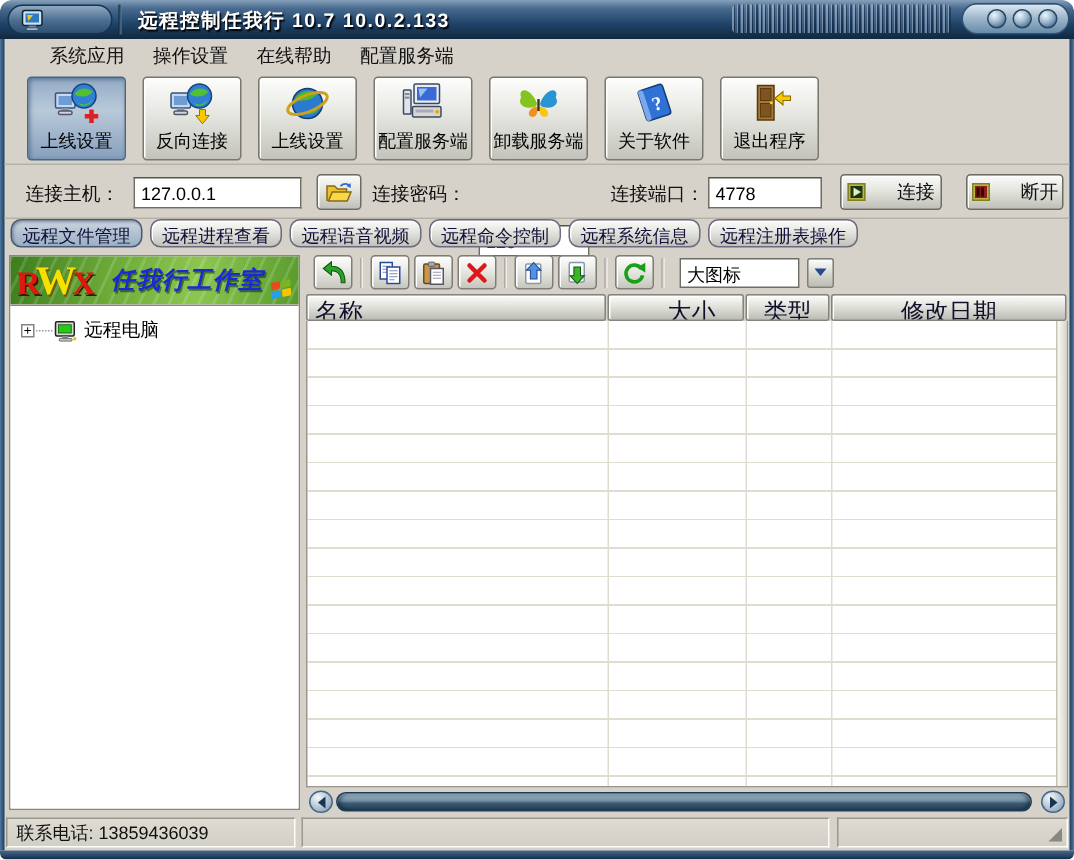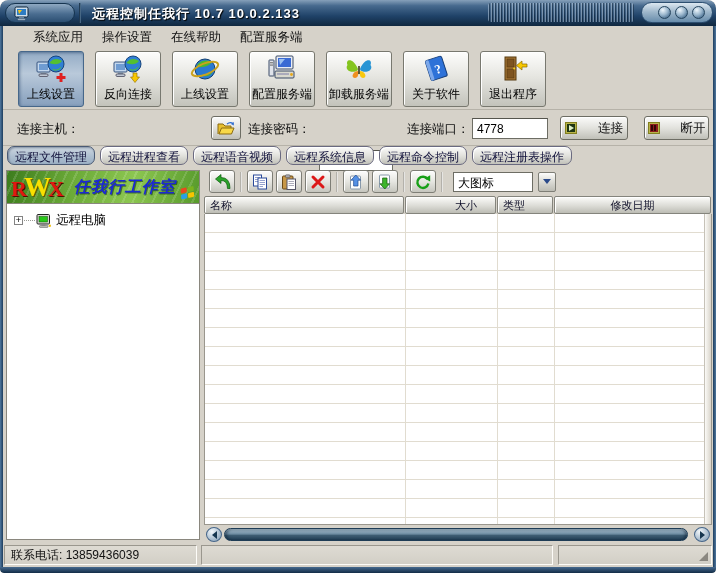--- a/index.html
+++ b/index.html
@@ -116,23 +116,23 @@
     background:linear-gradient(90deg,#9a978e,#fff); }
   .viewbox { width:80px; height:20px; border:1px solid #6d6d64; background:#fff;
     font-size:12px; padding:2px 4px; margin-left:5px; }
   .drop-btn { width:18px; height:20px; margin-left:2px; border:1px solid #7e7e76; border-radius:2px;
     background:linear-gradient(#fdfdfc,#dadad4 50%,#bcbcb4); display:flex; align-items:center; justify-content:center; }
   .drop-tri { width:0; height:0; border-top:5px solid #2a4a8a; border-left:4px solid transparent; border-right:4px solid transparent; }
 
   .fheader { position:absolute; top:29px; left:0; right:0; height:18px; display:flex; }
   .hcell { height:18px; border:1px solid #84847c; border-radius:2px;
     background:linear-gradient(#fcfcfa,#dcdcd6 55%,#bcbcb4); box-shadow:inset 1px 1px 0 #fff;
-    font-size:11px; color:#10102a; padding:1px 5px 0; margin-right:1px; white-space:nowrap; overflow:hidden; }
+    font-size:16px; color:#10102a; padding:1px 5px 0; margin-right:1px; white-space:nowrap; overflow:hidden; }
   .hc-name { width:200px; } .hc-size { width:91px; text-align:right; padding-right:18px; }
-  .hc-type { width:56px; } .hc-date { flex:1; text-align:center; }
+  .hc-type { width:56px; text-align:center; } .hc-date { flex:1; text-align:center; }
 
   .fbody { position:absolute; top:47px; left:0; right:0; bottom:18px; background:#fff;
     border:1px solid #9a978e; border-top:none;
     background-image:repeating-linear-gradient(to bottom,#fff 0 18px,#e1dcd0 18px 19px); }
   .vline { position:absolute; top:0; bottom:0; width:1px; background:#e1dcd0; }
   .vtrack { position:absolute; top:0; bottom:0; right:0; width:7px;
     background:linear-gradient(90deg,#fbfaf7,#d8d4ca); border-left:1px solid #c6c2b8; }
 
   .hscroll { position:absolute; bottom:0; left:1px; right:1px; height:17px;
     display:flex; align-items:center; gap:2px; padding:0 1px; }
@@ -289,20 +289,21 @@
           <circle cx="16.2" cy="14.5" r="1" fill="#f5d510"></circle>
           <polygon points="29,10 24,10 24,7 18.5,11.5 24,16 24,13 29,13" fill="#f8c800" stroke="#8a6a00" stroke-width=".7"></polygon>
         </svg>
       </span>
       <span class="tlabel">退出程序</span>
     </div>
   </div>
 
   <div class="connbar">
     <span class="lbl" style="left:14px">连接主机：</span>
+    <input style="left: 86px; width: 112px;" value="127.0.0.1">
     <div class="mini-btn" style="left:208px; width:30px">
       <svg width="18" height="15" viewBox="0 0 18 15">
         <path d="M1,13 L1,3 L6,3 L8,5 L14,5 L14,7" fill="#e8c030" stroke="#8a6a10"></path>
         <path d="M2,13 L4.5,7 L17,7 L14.5,13 Z" fill="#f8d848" stroke="#8a6a10"></path>
         <path d="M10,3 Q13,0.5 16,2.5" fill="none" stroke="#2a6ad0" stroke-width="1.2"></path>
         <polygon points="16.8,1 16.8,4.4 14,3" fill="#2a6ad0"></polygon>
       </svg>
     </div>
     <span class="lbl" style="left:245px">连接密码：</span>
     <input style="left: 316px; width: 74px; margin-top: 32px;" value="123">
@@ -324,22 +325,22 @@
           </span>
         </span>
       <span>断开</span>
     </div>
   </div>
 
   <div class="tabbar">
     <div class="tab active">远程文件管理</div>
     <div class="tab">远程进程查看</div>
     <div class="tab">远程语音视频</div>
+    <div class="tab">远程命令控制</div>
     <div class="tab">远程系统信息</div>
-    <div class="tab">远程命令控制</div>
     <div class="tab">远程注册表操作</div>
   </div>
 
   <div class="main">
 
     <div class="sidebar">
       <div class="banner">
         <span class="logo-rwx"><span>R</span><span class="w">W</span><span>X</span></span>
         <span class="studio">任我行工作室</span>
         <span class="winflag">

